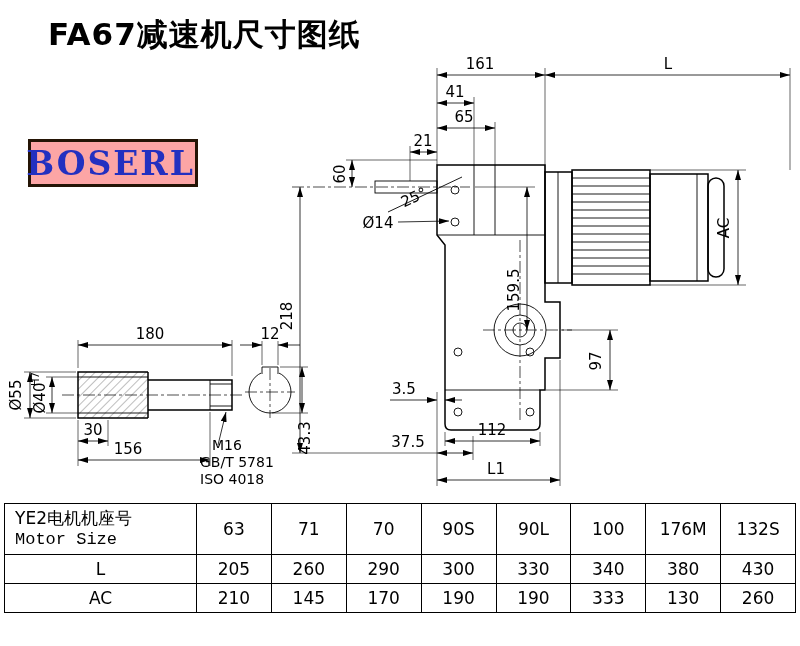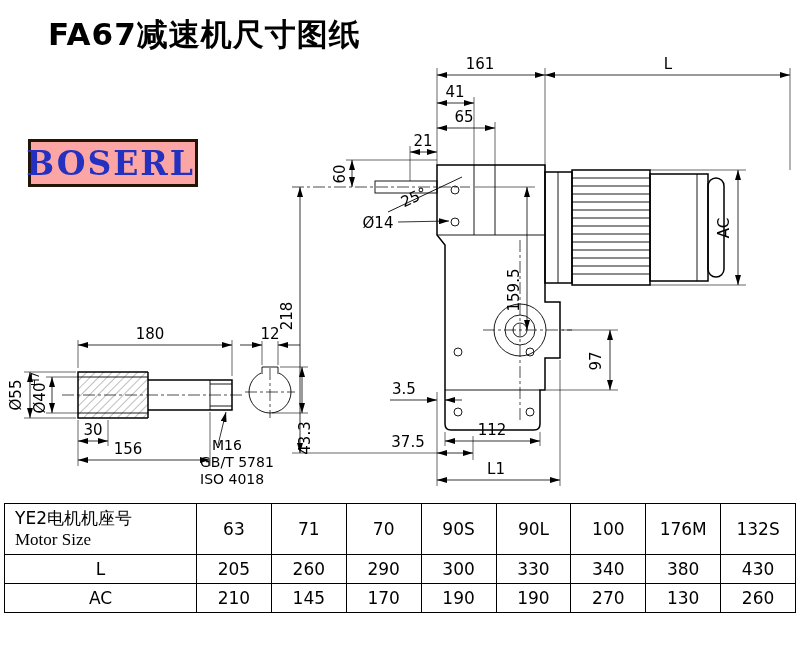--- a/index.html
+++ b/index.html
@@ -32,21 +32,21 @@
   svg text.note{font-size:14px;text-anchor:start;}
   table.spec{
     position:absolute;left:4px;top:503px;width:792px;
     border-collapse:collapse;table-layout:fixed;
     font-size:17px;text-align:center;
   }
   table.spec td{border:1.4px solid #000;padding:0;height:28px;}
   table.spec tr.hdr td{height:50px;}
   .hcell{text-align:left;padding-left:10px !important;line-height:1.25;}
   .hcell .cn{font-size:17px;}
-  .hcell .en{font-family:Liberation Serif, serif;font-size:17px;}
+  .hcell .en{font-family:Liberation Mono, monospace;font-size:17px;}
 </style>
 </head>
 <body>
 
 <div class="page-title">FA67减速机尺寸图纸</div>
 
 <div class="brand-logo">
   <span>BOSERL</span>
 </div>
 
@@ -282,18 +282,18 @@
     <td>380</td>
     <td>430</td>
   </tr>
   <tr>
     <td>AC</td>
     <td>210</td>
     <td>145</td>
     <td>170</td>
     <td>190</td>
     <td>190</td>
-    <td>270</td>
+    <td>333</td>
     <td>130</td>
     <td>260</td>
   </tr>
 </tbody>
   </table>
 
 </body></html>

